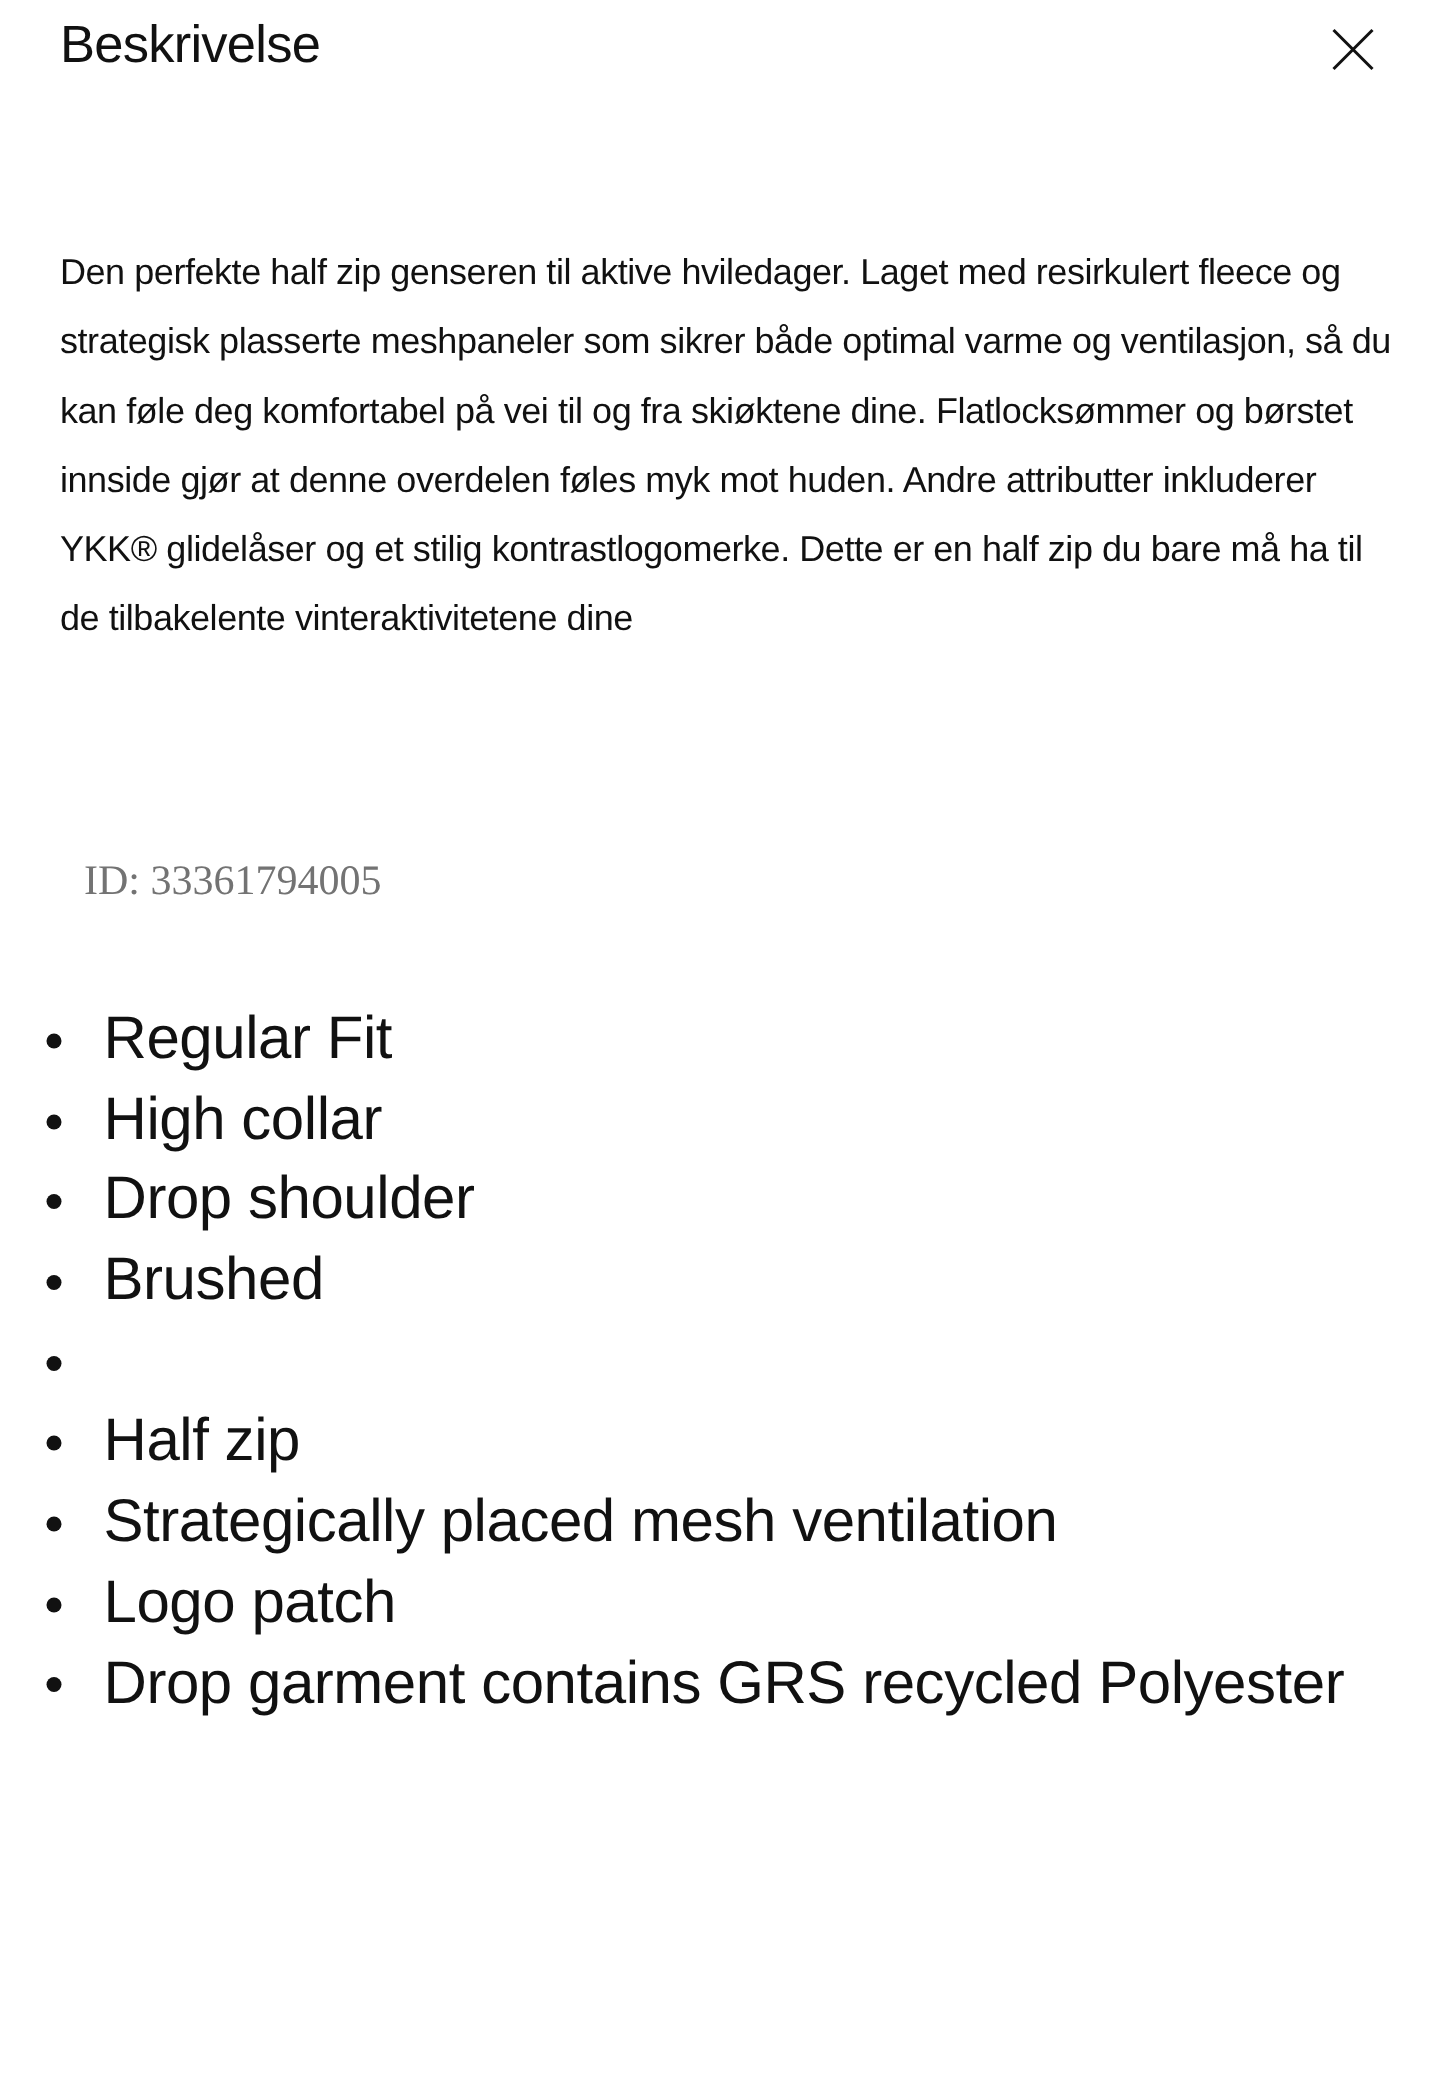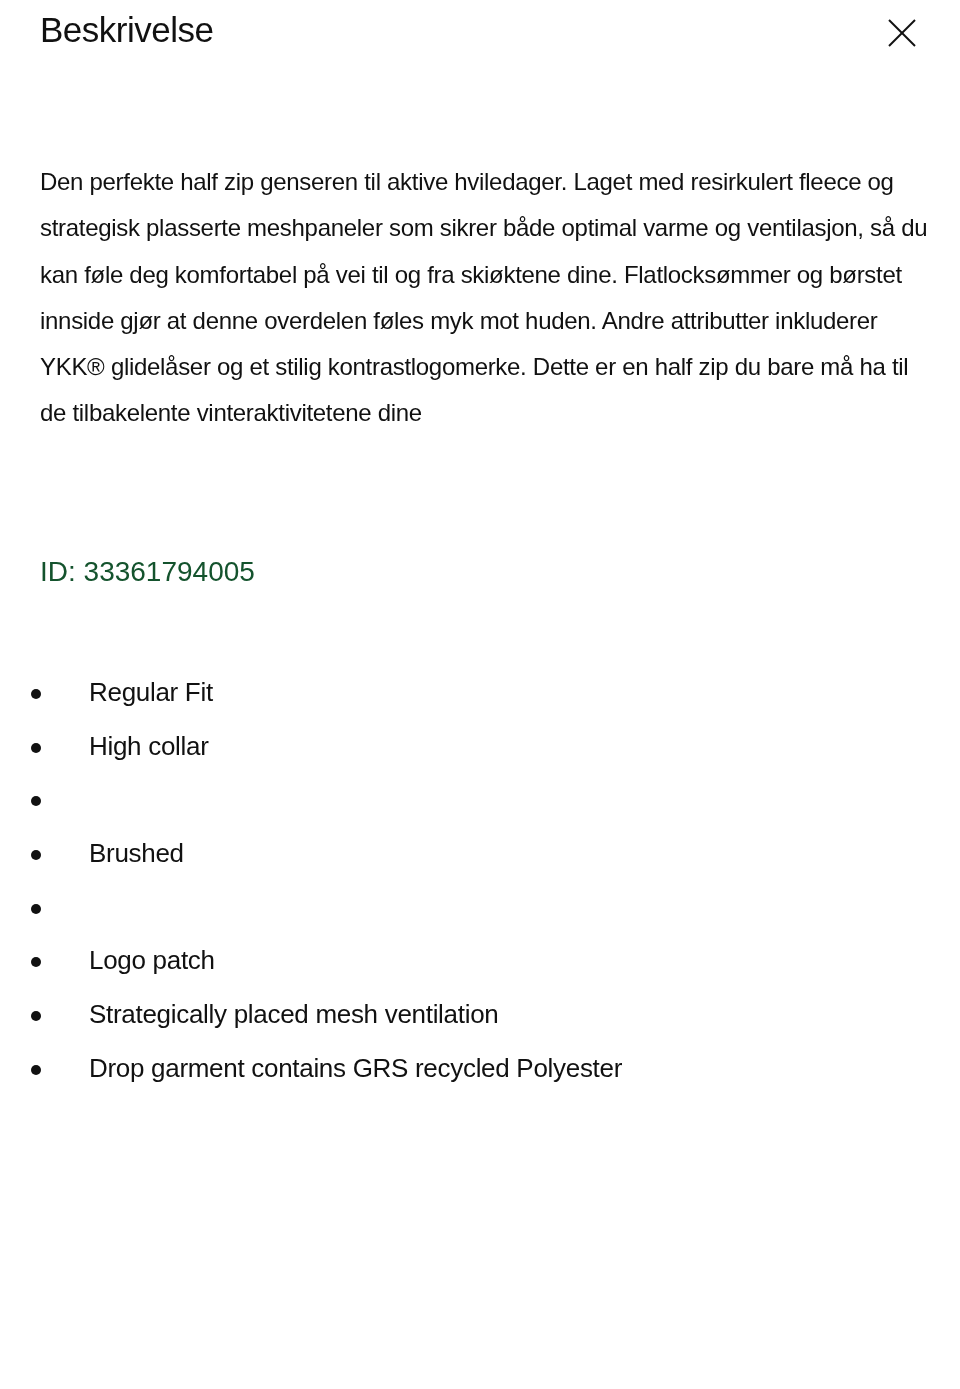--- a/index.html
+++ b/index.html
@@ -59,40 +59,41 @@
       letter-spacing: -0.3px;
       color: #111111;
       margin: 0;
     }
     .product-id {
       position: absolute;
       left: 40px;
       top: 553px;
       font-size: 28px;
       line-height: 38px;
-      color: #14532d;
-      margin: 0;
+      color: #737373;
+      margin: 16px;
+      font-family: Liberation Serif, serif;
     }
     .features {
       position: absolute;
       left: 0;
       top: 666px;
       width: 960px;
       margin: 0;
       padding: 0;
       list-style: none;
     }
     .features li {
       position: relative;
       height: 53.7px;
       line-height: 53.7px;
-      font-size: 26px;
+      font-size: 40px;
       letter-spacing: -0.3px;
       color: #111111;
-      padding-left: 89px;
+      padding-left: 69px;
     }
     .features li .bullet {
       position: absolute;
       left: 31px;
       top: 50%;
       width: 10px;
       height: 10px;
       margin-top: -4px;
       border-radius: 50%;
       background: #111111;
@@ -113,19 +114,20 @@
   </button>
 </div>
 
 <p class="description">Den perfekte half zip genseren til aktive hviledager. Laget med resirkulert fleece og strategisk plasserte meshpaneler som sikrer både optimal varme og ventilasjon, så du kan føle deg komfortabel på vei til og fra skiøktene dine. Flatlocksømmer og børstet innside gjør at denne overdelen føles myk mot huden. Andre attributter inkluderer YKK® glidelåser og et stilig kontrastlogomerke. Dette er en half zip du bare må ha til de tilbakelente vinteraktivitetene dine</p>
 
 <p class="product-id">ID: 33361794005</p>
 
 <ul class="features">
   <li><span class="bullet"></span><span>Regular Fit</span></li>
   <li><span class="bullet"></span><span>High collar</span></li>
-  <li><span class="bullet"></span></li>
+  <li><span class="bullet"></span><span>Drop shoulder</span></li>
   <li><span class="bullet"></span><span>Brushed</span></li>
   <li><span class="bullet"></span></li>
+  <li><span class="bullet"></span><span>Half zip</span></li>
+  <li><span class="bullet"></span><span>Strategically placed mesh ventilation</span></li>
   <li><span class="bullet"></span><span>Logo patch</span></li>
-  <li><span class="bullet"></span><span>Strategically placed mesh ventilation</span></li>
   <li><span class="bullet"></span><span>Drop garment contains GRS recycled Polyester</span></li>
 </ul>
 
 </body></html>

